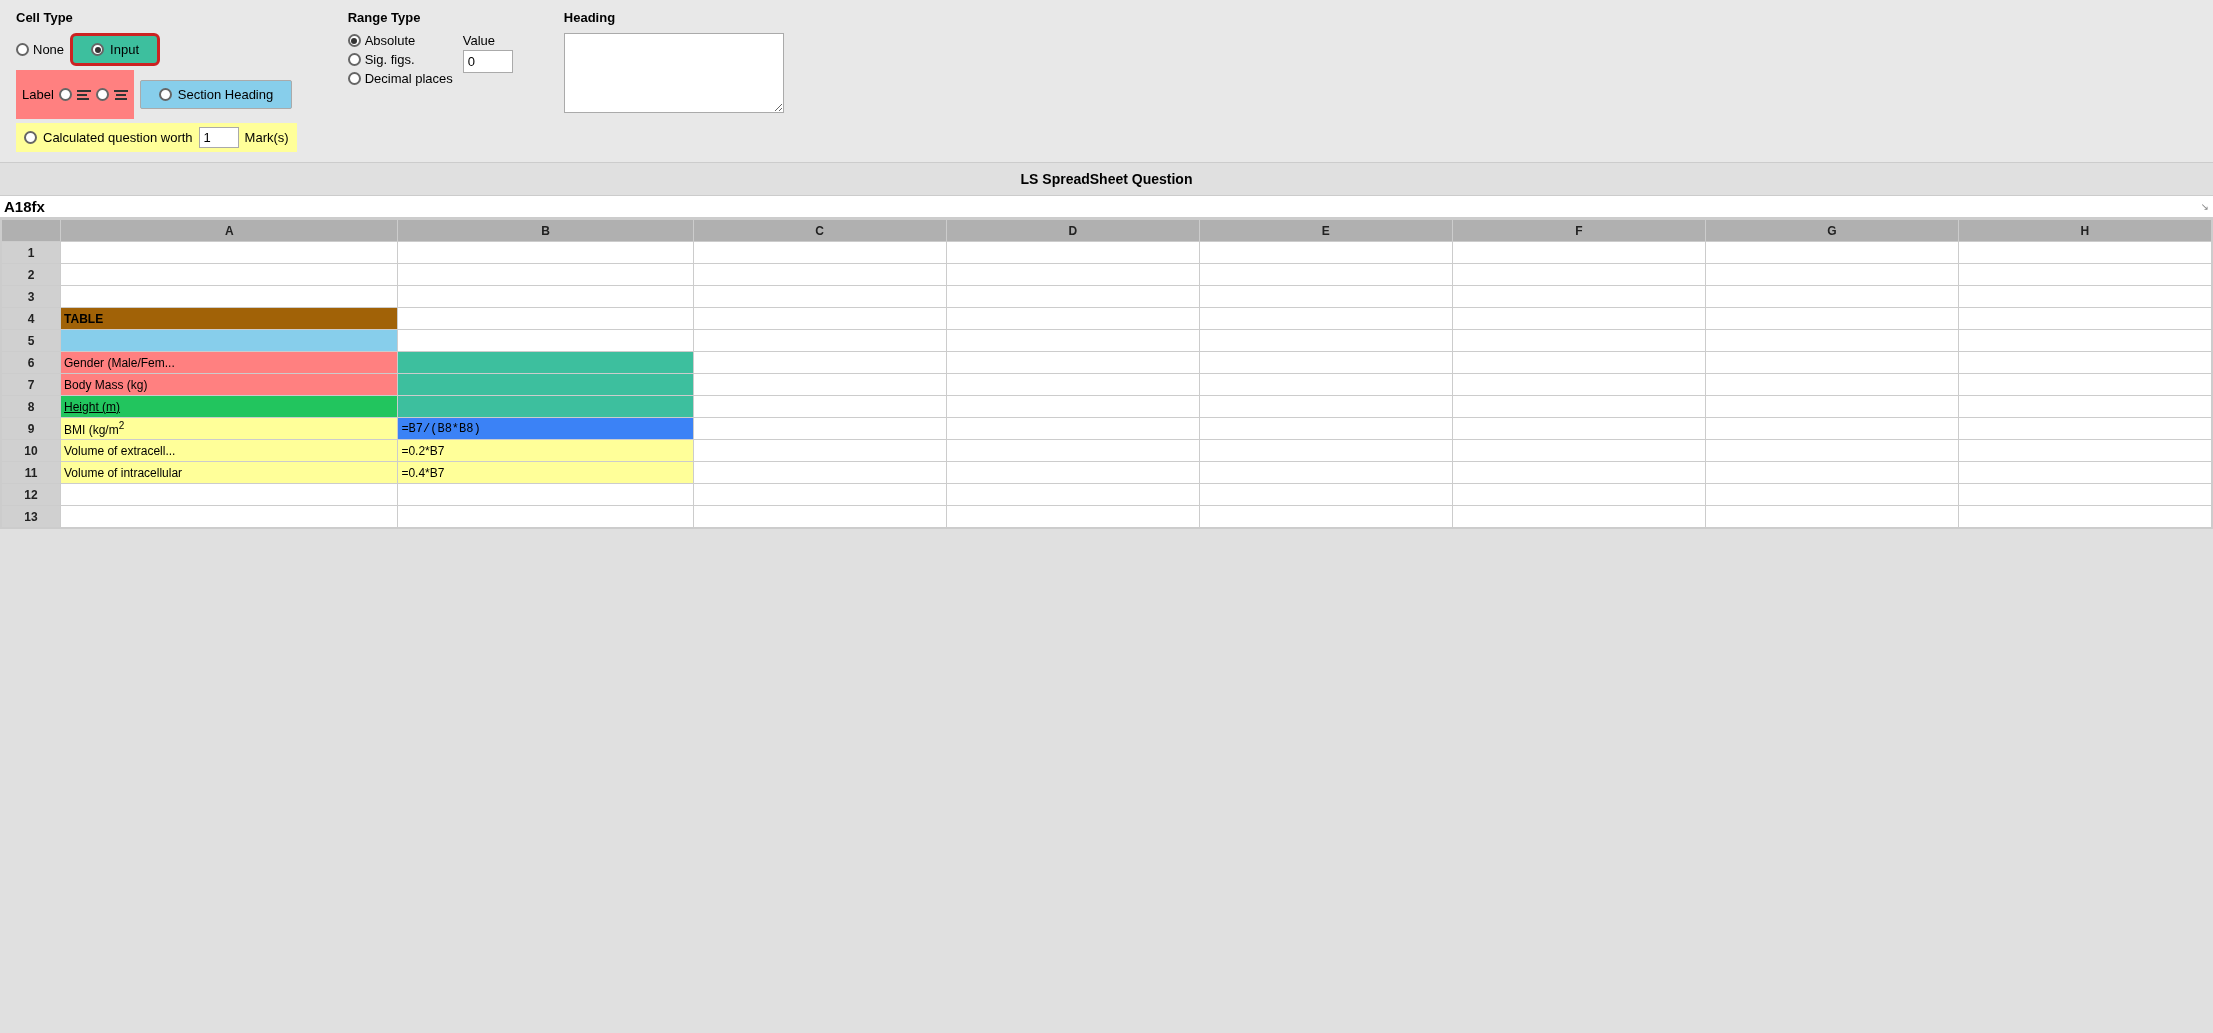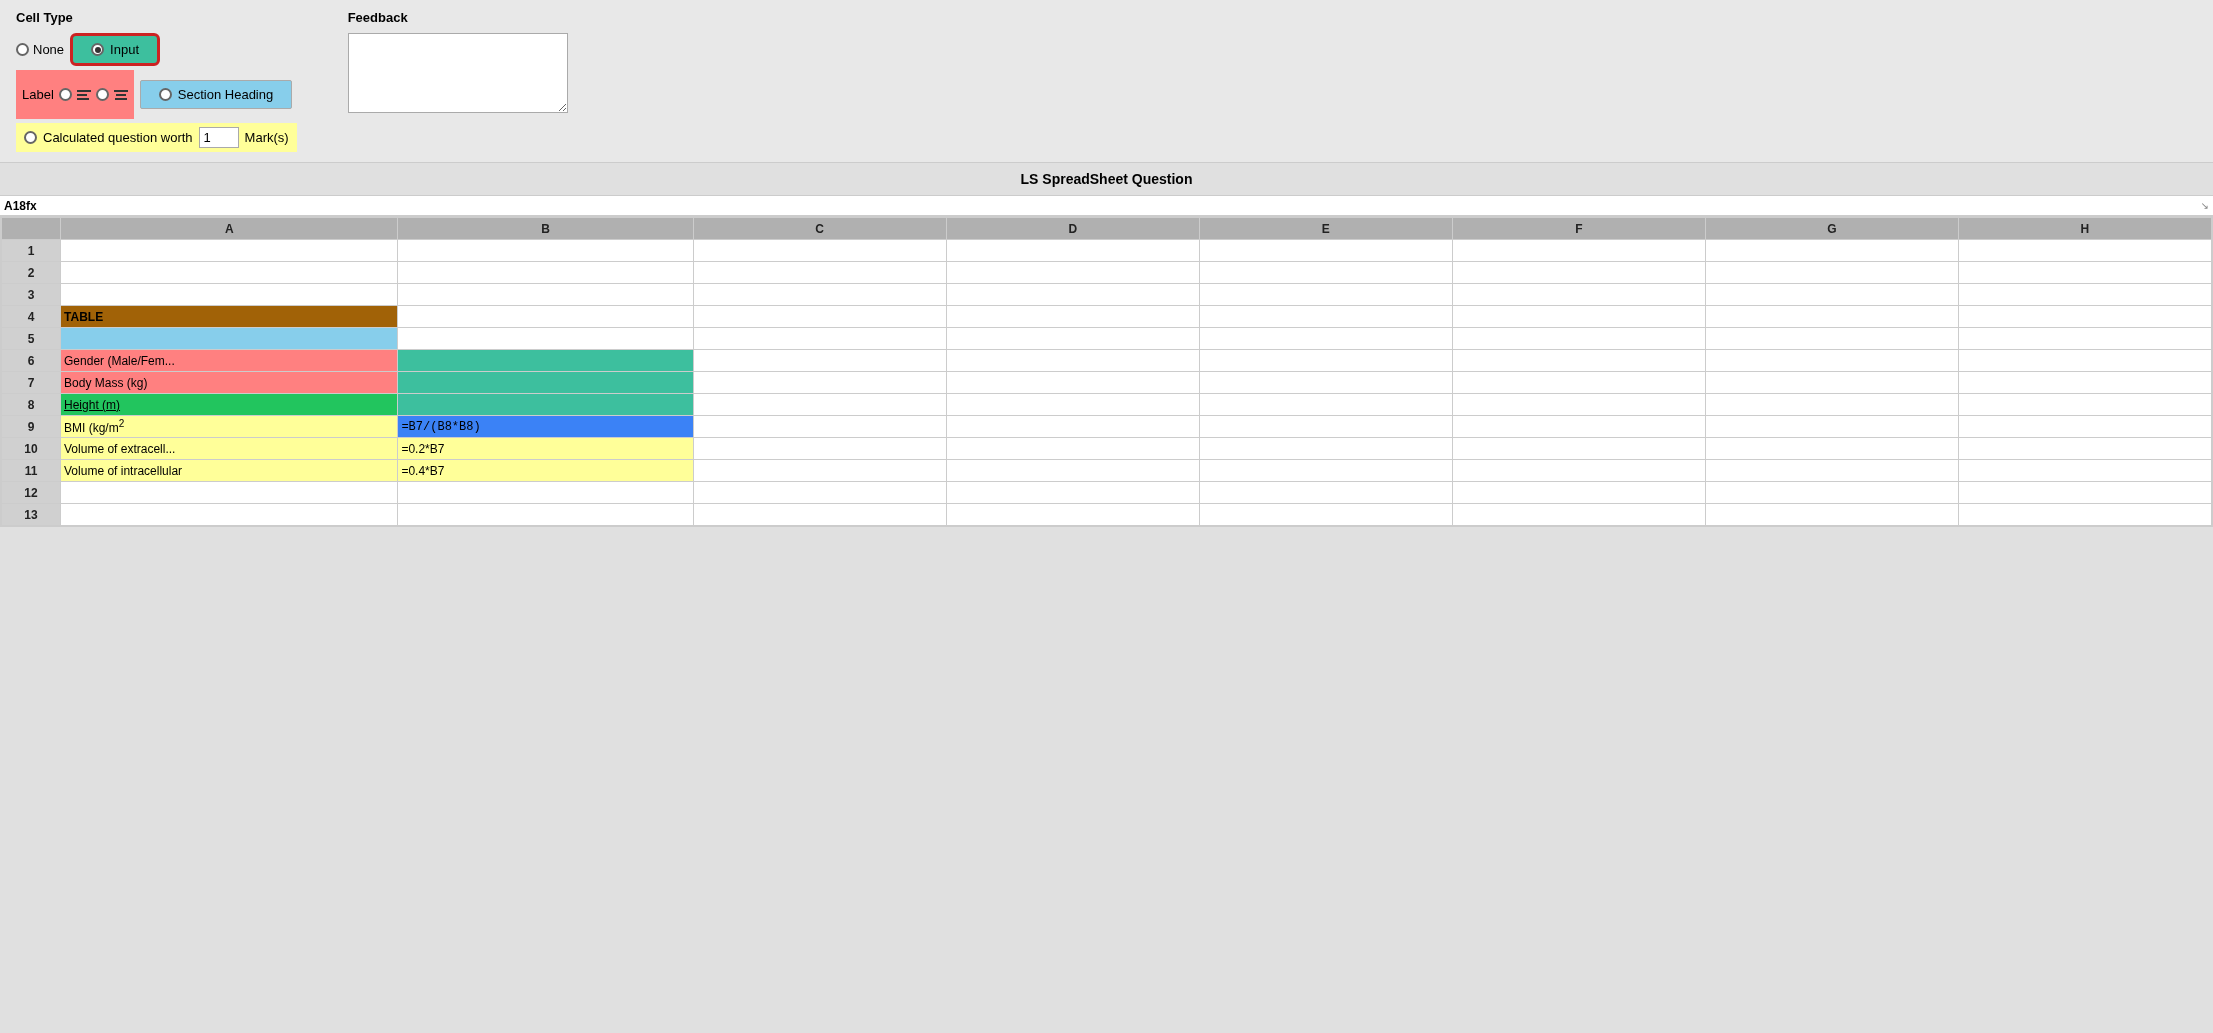--- a/index.html
+++ b/index.html
@@ -153,21 +153,21 @@
       flex-direction: row;
       align-items: center;
       background: white;
       border-bottom: 1px solid #ccc;
       padding: 2px 4px;
       gap: 8px;
     }
 
     .cell-ref {
       font-weight: bold;
-      font-size: 12px;
+      font-size: 15px;
       width: 60px;
     }
 
     .formula-input {
       flex: 1;
       border: none;
       outline: none;
       font-size: 13px;
       background: white;
     }
@@ -300,23 +300,46 @@
     </div>
 
     <div class="calculated-row">
       <span class="radio-dot"></span>
       <span>Calculated question worth</span>
       <input type="text" class="marks-input" value="1" style="">
       <span>Mark(s)</span>
     </div>
   </div>
 
+  <div class="range-type-section">
+    <div class="section-title">Range Type</div>
+    <div class="value-row">
+      <div style="display:flex;flex-direction:column;gap:4px;">
+        <div class="radio-group">
+          <span class="radio-dot checked"></span>
+          <span>Absolute</span>
+        </div>
+        <div class="radio-group">
+          <span class="radio-dot"></span>
+          <span>Sig. figs.</span>
+        </div>
+        <div class="radio-group">
+          <span class="radio-dot"></span>
+          <span>Decimal places</span>
+        </div>
+      </div>
+      <div class="value-col">
+        <span>Value</span>
+        <input type="text" class="value-input" value="0" style="">
+      </div>
+    </div>
+  </div>
 
   <div class="feedback-section">
-    <div class="section-title">Feedback</div>
+    <div class="section-title">Heading</div>
     <textarea class="feedback-textarea" style=""></textarea>
   </div>
 
 </div>
 
 <div class="spreadsheet-container">
   <div class="spreadsheet-title">LS SpreadSheet Question</div>
 
   <div class="formula-bar">
     <span class="cell-ref">A18fx</span>

